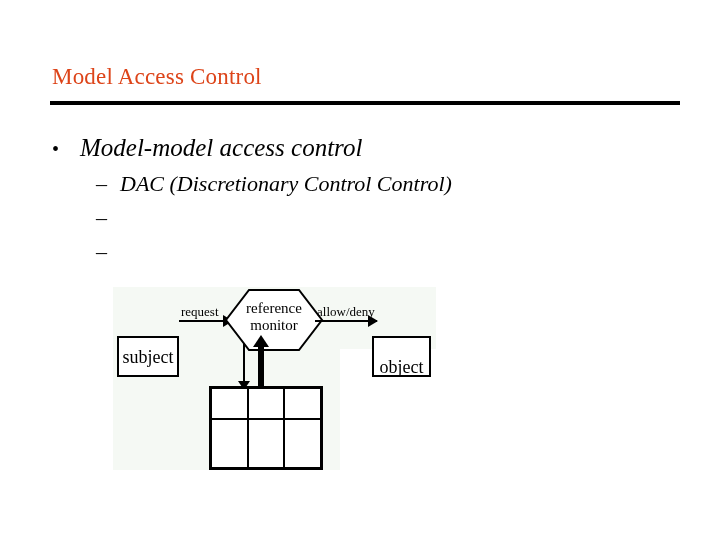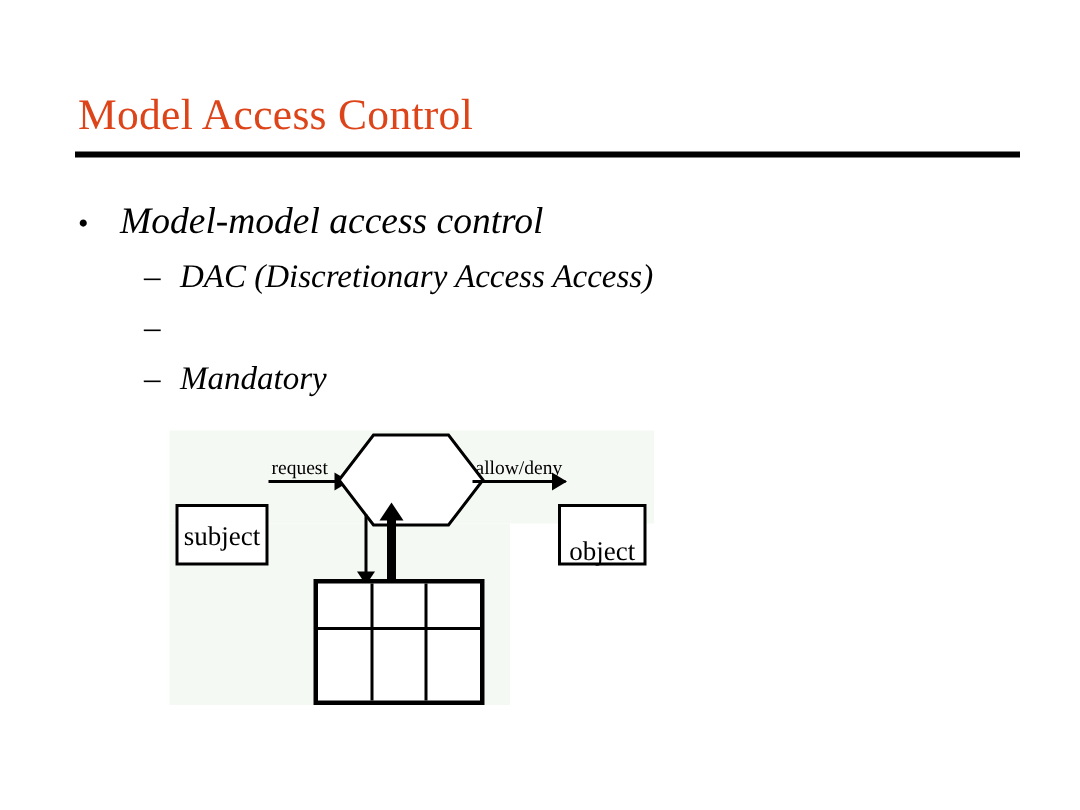--- a/index.html
+++ b/index.html
@@ -14,21 +14,21 @@
     overflow: hidden;
     font-family: "Liberation Serif", "DejaVu Serif", serif;
     -webkit-font-smoothing: none;
   }
 
   
   #slide-title {
     position: absolute;
     left: 52px;
     top: 57px;
-    font-size: 29px;
+    font-size: 23px;
     line-height: 40px;
     color: #dd4419;
     white-space: nowrap;
     letter-spacing: 0.2px;
   }
   #title-rule {
     position: absolute;
     left: 50px;
     top: 101px;
     width: 630px;
@@ -210,30 +210,29 @@
 
 <div id="body-list">
 
   <div class="bullet-row level1">
     <span class="bullet-mark">•</span>
     <span class="bullet-text">Model-model access control</span>
   </div>
 
   <div class="bullet-row level2">
     <span class="bullet-mark">–</span>
-    <span class="bullet-text">DAC (Discretionary Access Access)</span>
+    <span class="bullet-text">DAC (Discretionary Control Control)</span>
   </div>
 
   <div class="bullet-row level2">
     <span class="bullet-mark">–</span>
   </div>
 
   <div class="bullet-row level2">
     <span class="bullet-mark">–</span>
-    <span class="bullet-text">Mandatory</span>
   </div>
 
 </div>
 
 <div id="diagram">
 
   <div class="wash" id="wash-top"></div>
   <div class="wash" id="wash-body"></div>
 
   <div class="dbox" id="box-subject">
@@ -241,20 +240,24 @@
   </div>
 
   <div class="hline" id="line-request"></div>
   <div class="arrowhead-r" id="head-request"></div>
   <div class="edge-label" id="label-request">request</div>
 
   <div id="hex-wrap">
     <svg width="102" height="66" viewBox="0 0 102 66">
       <polygon points="26,3 76,3 99,33 76,63 26,63 3,33" fill="#ffffff" stroke="#000000" stroke-width="2"></polygon>
     </svg>
+    <div id="hex-label">
+      <div>reference</div>
+      <div>monitor</div>
+    </div>
   </div>
 
   <div class="hline" id="line-allowdeny"></div>
   <div class="arrowhead-r" id="head-allowdeny"></div>
   <div class="edge-label" id="label-allowdeny">allow/deny</div>
 
   <div class="dbox" id="box-object">
     <span>object</span>
   </div>
 

